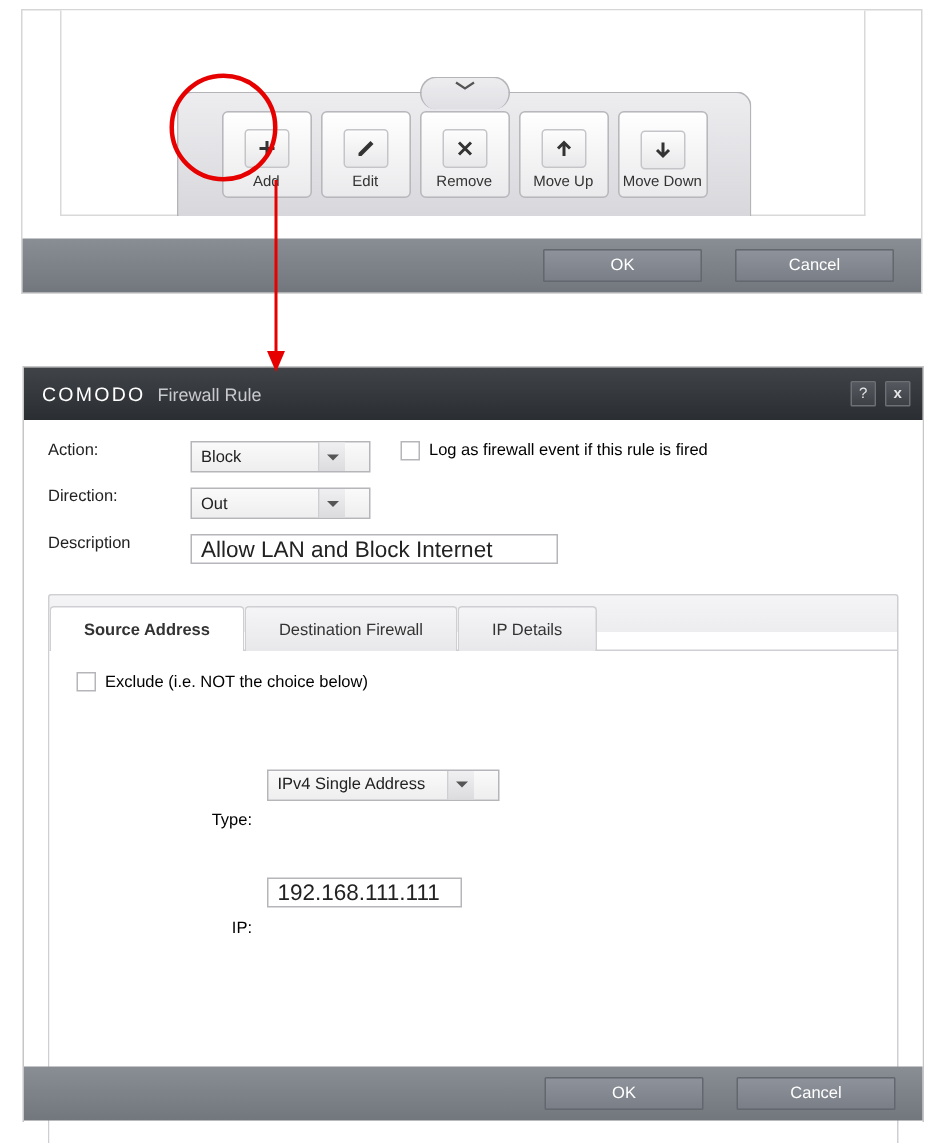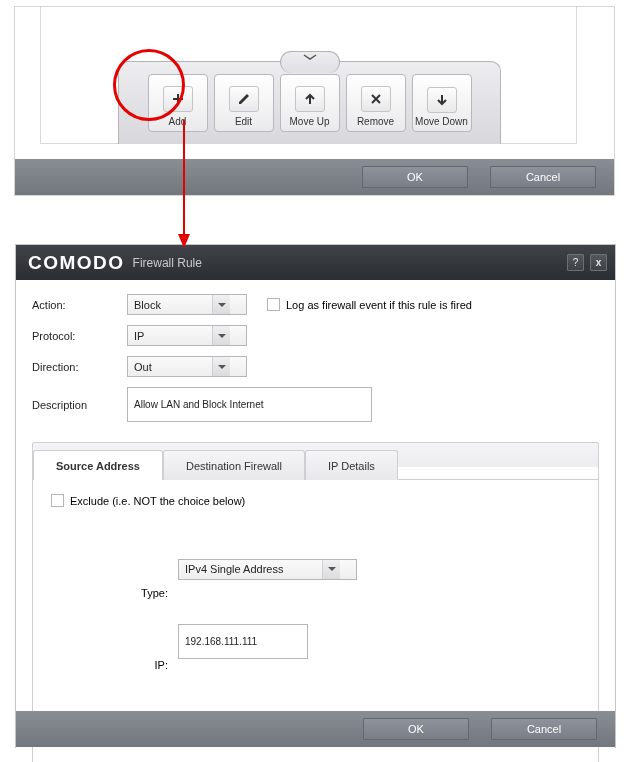--- a/index.html
+++ b/index.html
@@ -156,22 +156,22 @@
   .d2-title {
     height: 35px;
     background: linear-gradient(#404449, #2a2d31);
     color: #fff;
     display: flex;
     align-items: center;
     padding: 0 8px 0 12px;
     gap: 6px;
   }
   .d2-title .brand {
-    font-weight: bold;
-    font-size: 19px;
+    font-weight: normal;
+    font-size: 13px;
     letter-spacing: 1.5px;
   }
   .d2-title .sub {
     font-size: 12px;
     color: #c9cacd;
     margin-left: 2px;
   }
   .d2-title .spacer { flex: 1; }
   .title-btn {
     width: 17px;
@@ -187,21 +187,21 @@
     border-radius: 1px;
     font-family: Arial, sans-serif;
   }
 
   .d2-body {
     padding: 14px 16px 0 16px;
     background: #fff;
   }
   .form-row {
     display: flex;
-    align-items: center;
+    align-items: flex-start;
     margin-bottom: 10px;
   }
   .form-row .lbl {
     width: 95px;
     color: #222;
   }
   .dd {
     position: relative;
     display: inline-flex;
     align-items: center;
@@ -231,25 +231,25 @@
   }
   .chk {
     width: 13px; height: 13px;
     border: 1px solid #b6b6ba;
     background: #fff;
     display: inline-block;
     margin-right: 6px;
     vertical-align: middle;
   }
   .txt {
-    height: 35px;
+    height: 20px;
     border: 1px solid #b6b6ba;
     background: #fff;
     padding: 0 6px;
-    font-size: 10px;
+    font-size: 15px;
     color: #222;
     display: inline-flex;
     align-items: center;
   }
 
   .tabs-container {
     margin-top: 20px;
     border: 1px solid #cfcfd3;
     border-radius: 2px;
     background: linear-gradient(#f4f4f6, #ededef 24px, #fff 24px);
@@ -336,33 +336,33 @@
           <svg width="14" height="14">
               <path d="M2 12 L4 12 L12 4 L10 2 L2 10 Z" fill="#333"></path>
             </svg>
         </div>
         <span>Edit</span>
       </div>
 
       <div class="tool-btn">
         <div class="icon-box">
           <svg width="12" height="12">
-              <path d="M6 11 V2 M2 6 L6 2 L10 6" stroke="#333" stroke-width="2" fill="none"></path>
+              <path d="M2 2 L10 10 M10 2 L2 10" stroke="#333" stroke-width="2"></path>
             </svg>
         </div>
-        <span>Move Up</span>
+        <span>Remove</span>
       </div>
 
       <div class="tool-btn">
         <div class="icon-box">
           <svg width="12" height="12">
-              <path d="M2 2 L10 10 M10 2 L2 10" stroke="#333" stroke-width="2"></path>
+              <path d="M6 11 V2 M2 6 L6 2 L10 6" stroke="#333" stroke-width="2" fill="none"></path>
             </svg>
         </div>
-        <span>Remove</span>
+        <span>Move Up</span>
       </div>
 
       <div class="tool-btn">
         <div class="icon-box">
           <svg width="12" height="12">
               <path d="M6 1 V10 M2 6 L6 10 L10 6" stroke="#333" stroke-width="2" fill="none"></path>
             </svg>
         </div>
         <span style="text-align:center;line-height:10px">Move Down</span>
       </div>
@@ -395,27 +395,20 @@
       <span class="lbl">Action:</span>
       <div class="dd" style="width:120px">
         <span style="flex:1">Block</span>
         <span class="dd-arrow"></span>
       </div>
       <span style="width:20px"></span>
       <span class="chk"></span>
       <span>Log as firewall event if this rule is fired</span>
     </div>
 
-    <div class="form-row">
-      <span class="lbl">Protocol:</span>
-      <div class="dd" style="width:120px">
-        <span style="flex:1">IP</span>
-        <span class="dd-arrow"></span>
-      </div>
-    </div>
 
     <div class="form-row">
       <span class="lbl">Direction:</span>
       <div class="dd" style="width:120px">
         <span style="flex:1">Out</span>
         <span class="dd-arrow"></span>
       </div>
     </div>
 
     <div class="form-row">
@@ -431,21 +424,21 @@
         <div class="tab">Destination Firewall</div>
         <div class="tab">IP Details</div>
       </div>
       <div class="tab-content">
         <div class="inner-row" style="margin-bottom:32px">
           <span class="chk"></span>
           <span>Exclude (i.e. NOT the choice below)</span>
         </div>
         <div class="inner-row">
           <span class="ilbl">Type:</span>
-          <div class="dd" style="width:179px">
+          <div class="dd" style="width:155px">
             <span style="flex:1">IPv4 Single Address</span>
             <span class="dd-arrow"></span>
           </div>
         </div>
         <div class="inner-row">
           <span class="ilbl">IP:</span>
           <div class="txt" style="width:130px">
             <span>192.168.111.111</span>
           </div>
         </div>

